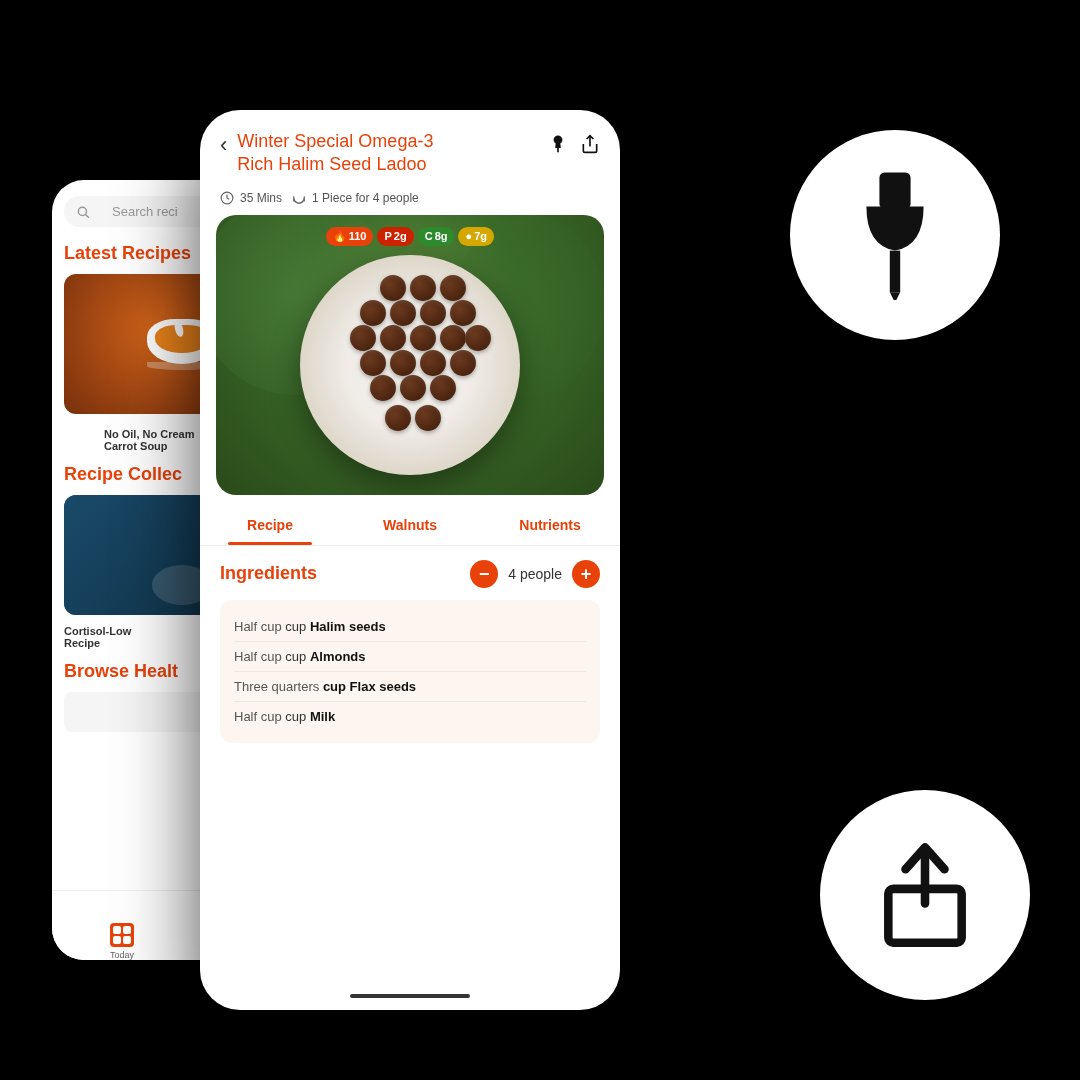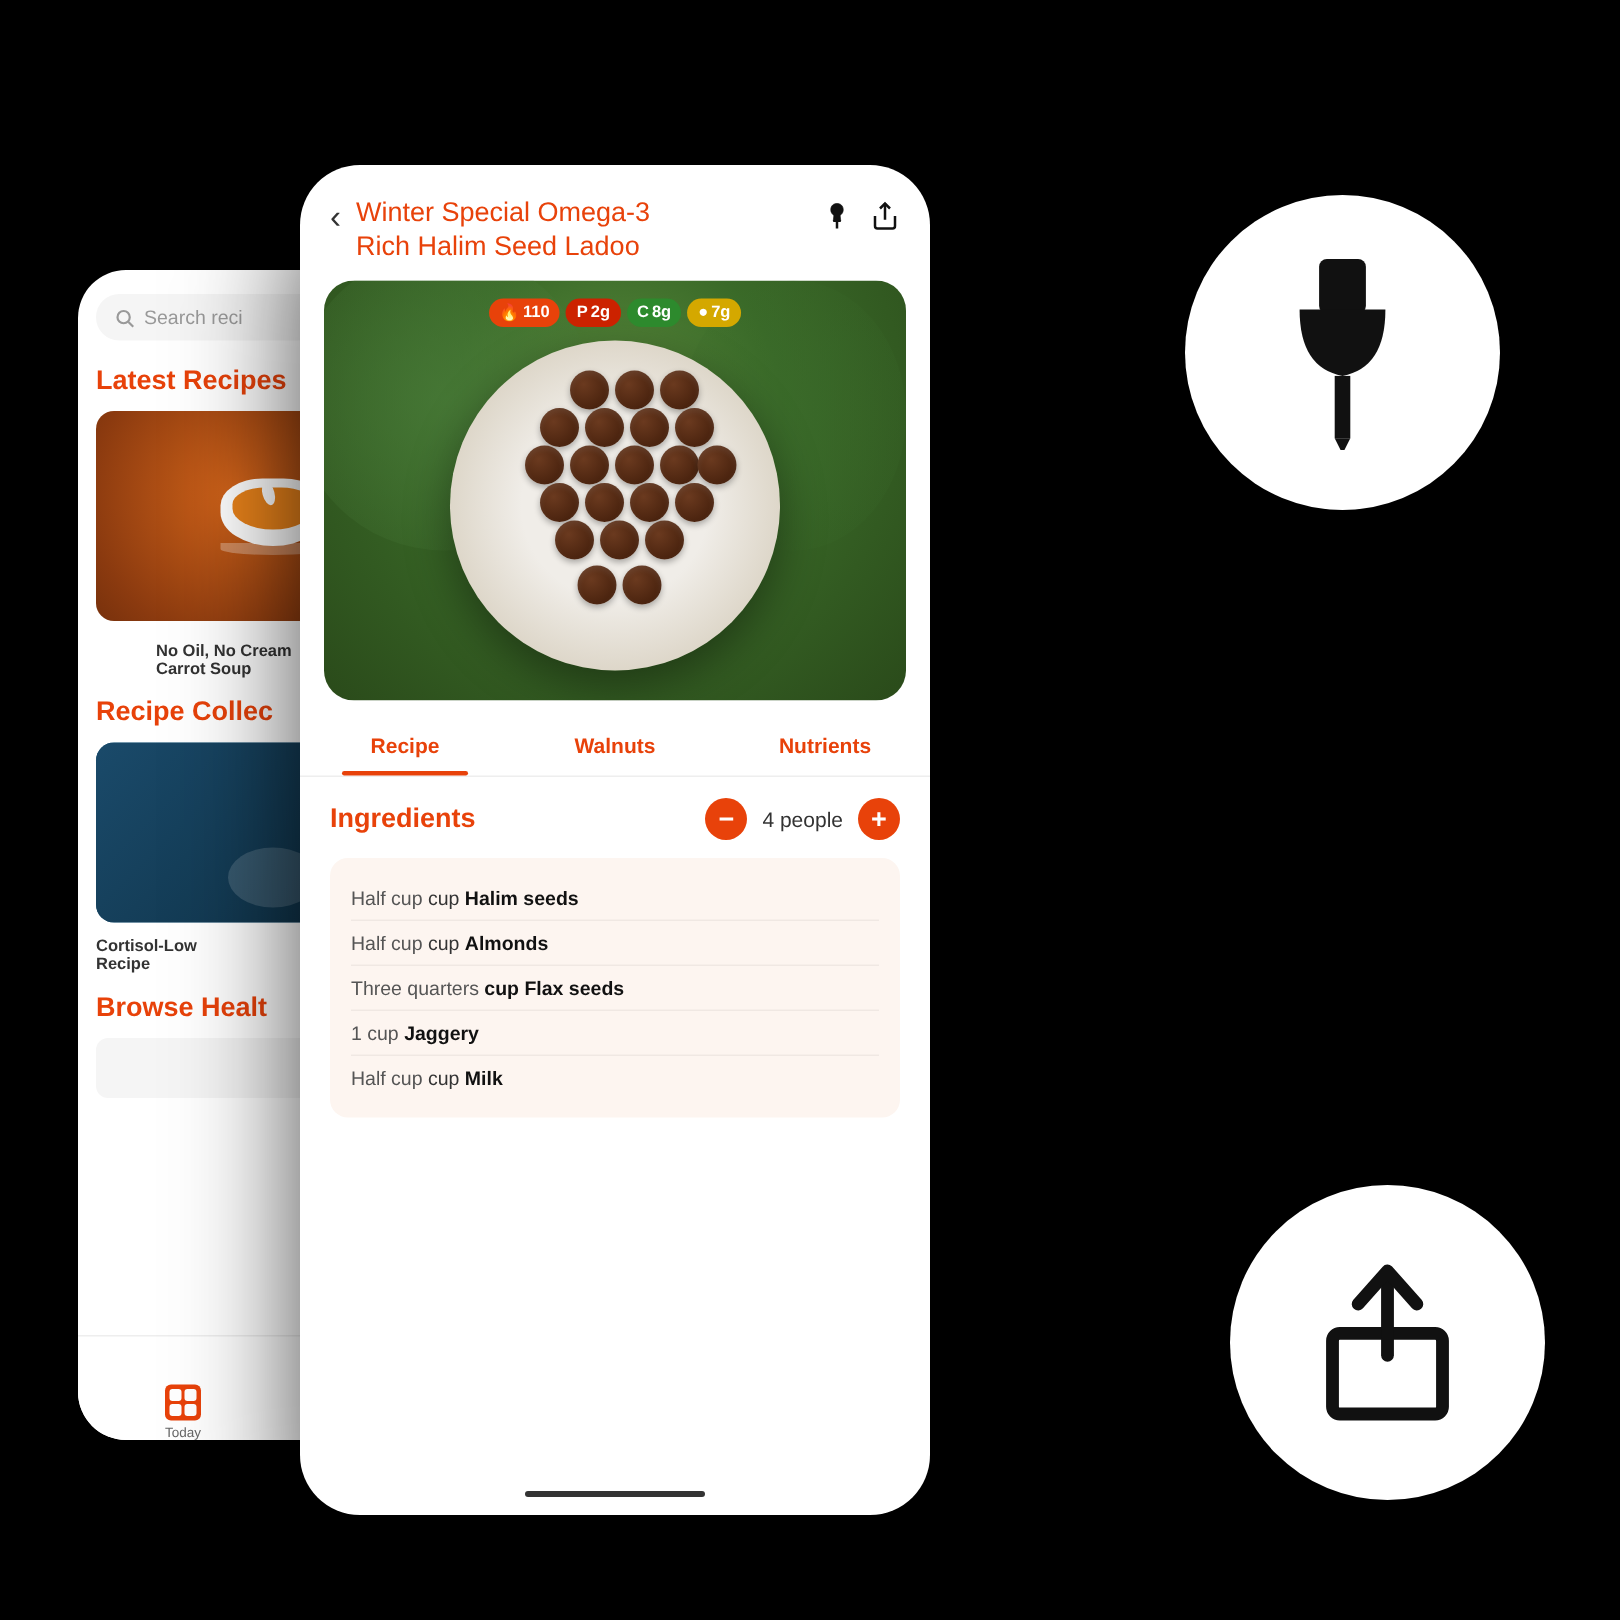--- a/index.html
+++ b/index.html
@@ -29,20 +29,21 @@
       padding: 16px 12px;
     }
 
     .search-bar {
       display: flex;
       align-items: center;
       background: #f5f5f5;
       border-radius: 20px;
       padding: 8px 12px;
       margin-bottom: 16px;
+      gap: 16px;
     }
 
     .search-bar span {
       font-size: 13px;
       color: #999;
       margin-left: 6px;
     }
 
     .section-title {
       font-size: 18px;
@@ -495,20 +496,32 @@
         <span class="header-icon">
           <svg width="20" height="20" viewBox="0 0 24 24" fill="none" stroke="#111" stroke-width="2">
             <path d="M4 12v8a2 2 0 002 2h12a2 2 0 002-2v-8"></path>
             <polyline points="16 6 12 2 8 6"></polyline>
             <line x1="12" y1="2" x2="12" y2="15"></line>
           </svg>
         </span>
       </div>
     </div>
 
+    <div class="recipe-meta">
+      <svg width="14" height="14" viewBox="0 0 24 24" fill="none" stroke="#666" stroke-width="2">
+        <circle cx="12" cy="12" r="10"></circle>
+          <polyline points="12 6 12 12 16 14"></polyline>
+      </svg>
+      <span>35 Mins</span>
+      <svg width="14" height="14" viewBox="0 0 24 24" fill="none" stroke="#666" stroke-width="2" style="margin-left:4px">
+        <path d="M3 18v-6a9 9 0 0018 0v6"></path>
+        <path d="M3 9v3a9 9 0 0018 0V9"></path>
+      </svg>
+      <span>1 Piece for 4 people</span>
+    </div>
 
     <div class="food-image-container">
       <div class="food-image-bg">
 
         <div style="position:absolute;top:-20px;left:-20px;width:200px;height:200px;background:radial-gradient(ellipse,#4a7c3a,transparent);border-radius:50%;opacity:0.7;"></div>
         <div style="position:absolute;top:0;right:0;width:150px;height:180px;background:radial-gradient(ellipse,#3a6a2a,transparent);border-radius:50%;opacity:0.6;"></div>
 
         <div class="plate" style="position:relative;margin-top:20px;">
           <div class="plate-circle"></div>
 
@@ -572,23 +585,20 @@
         <div class="ingredient-item">
           <span class="amount">Half cup</span> cup <span class="name">Halim seeds</span>
         </div>
         <div class="ingredient-item">
           <span class="amount">Half cup</span> cup <span class="name">Almonds</span>
         </div>
         <div class="ingredient-item">
           <span class="amount">Three quarters</span> <span class="name">cup Flax seeds</span>
         </div>
         <div class="ingredient-item">
-          <span class="amount">1 cup</span> <span class="name">Jaggery</span>
-        </div>
-        <div class="ingredient-item">
           <span class="amount">Half cup</span> cup <span class="name">Milk</span>
         </div>
       </div>
     </div>
 
     <div class="scroll-bar"></div>
   </div>
 </div>
 
 <div class="icon-circle pin-circle" style="position:absolute;right:80px;top:130px;width:210px;height:210px;">

